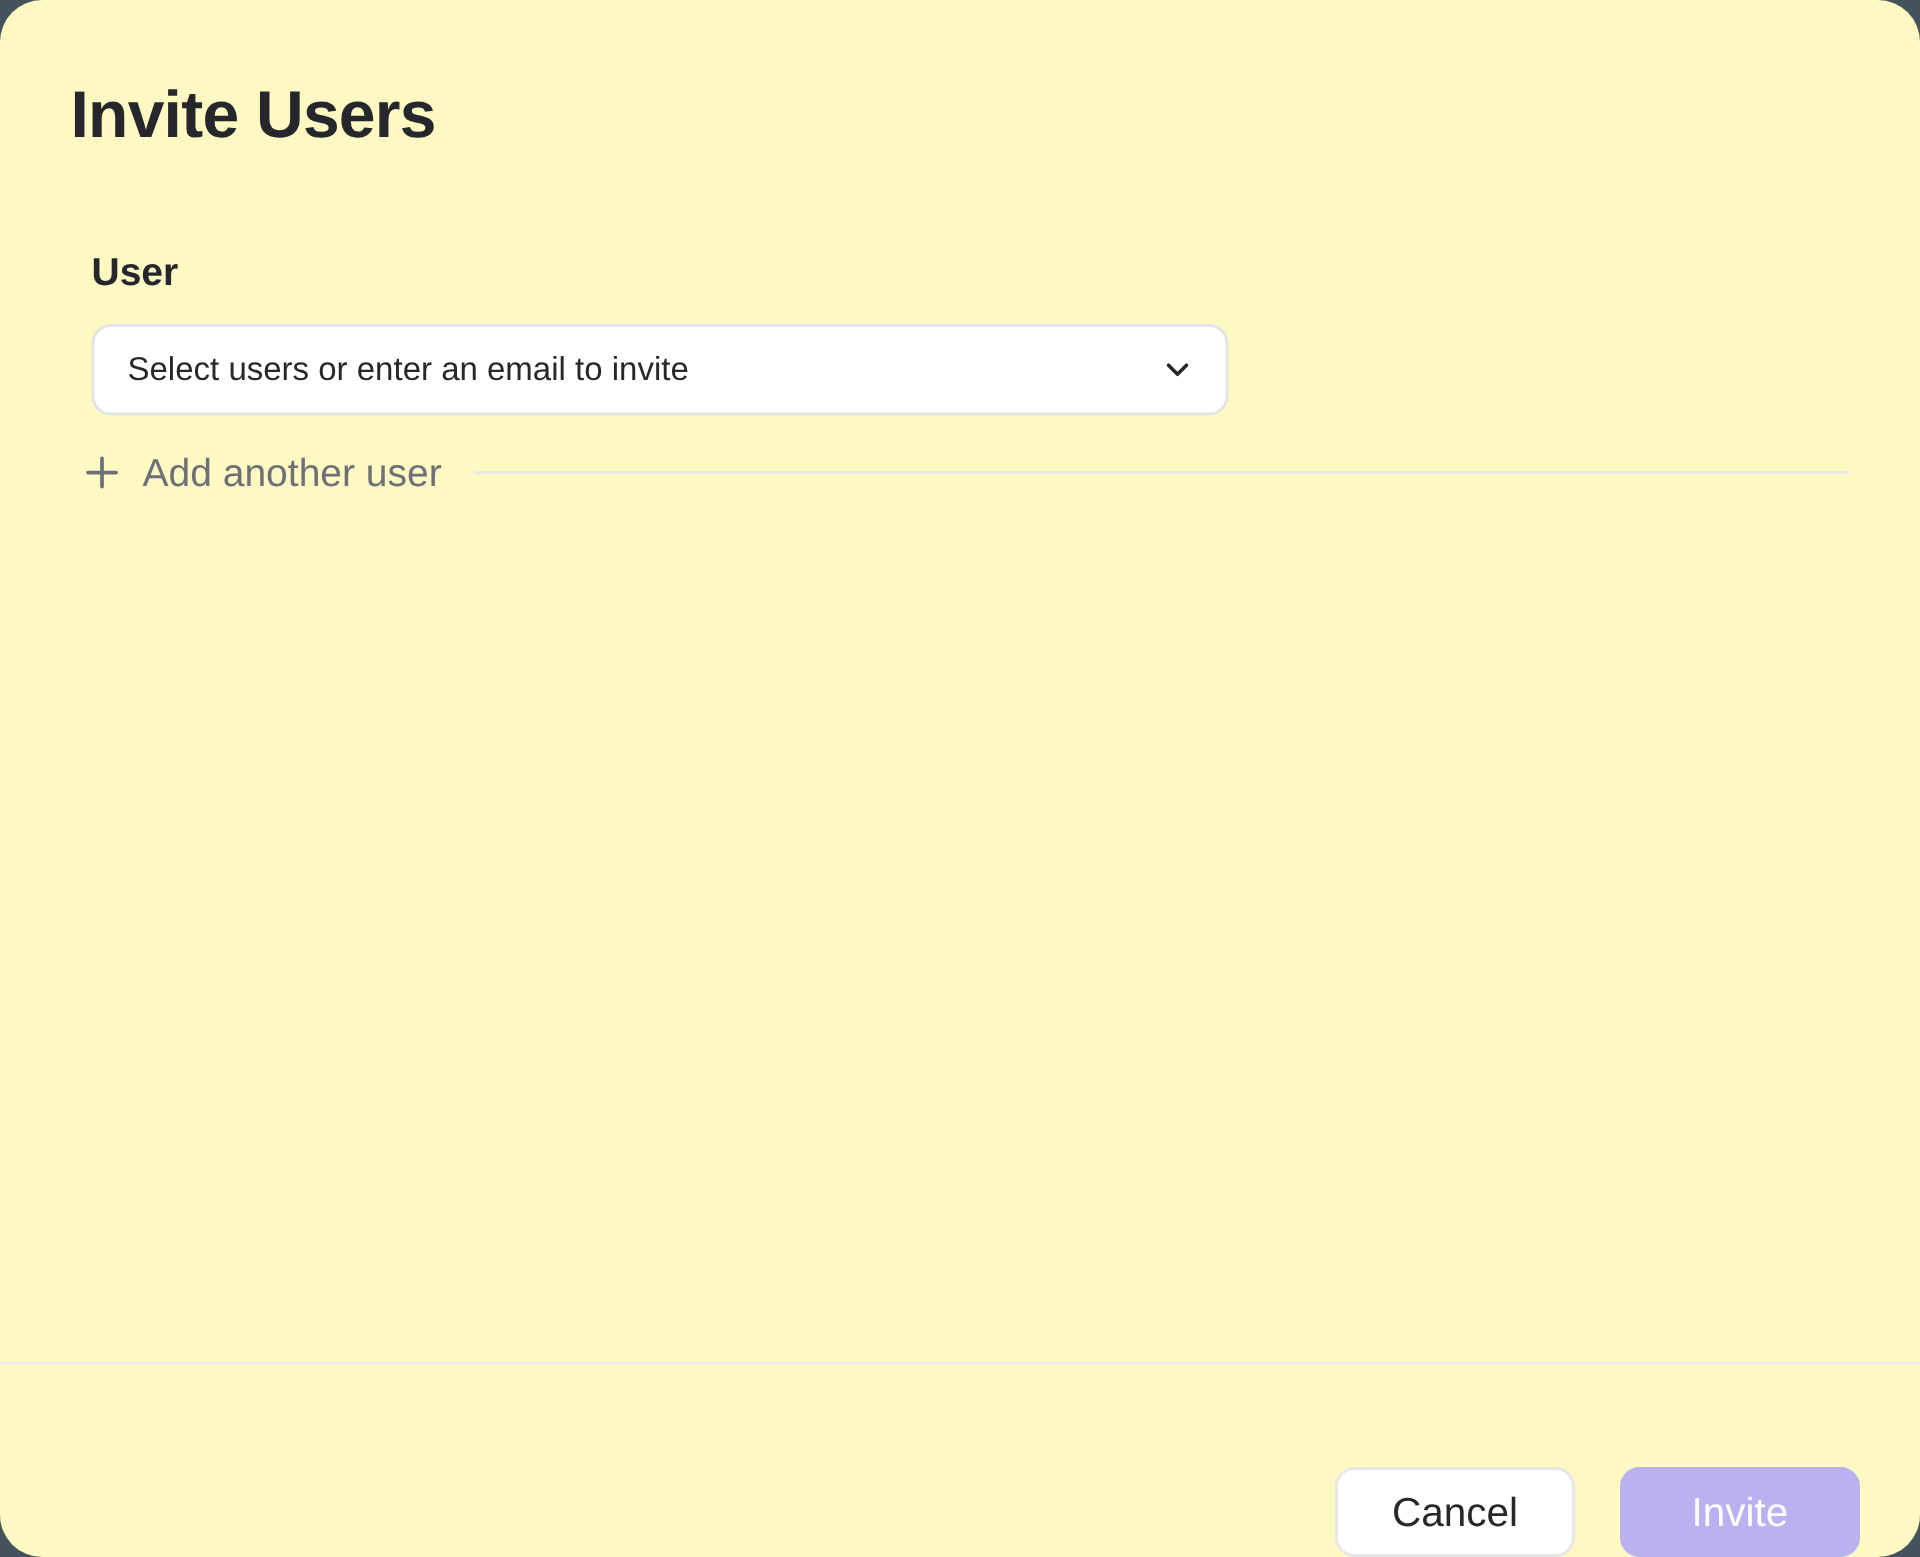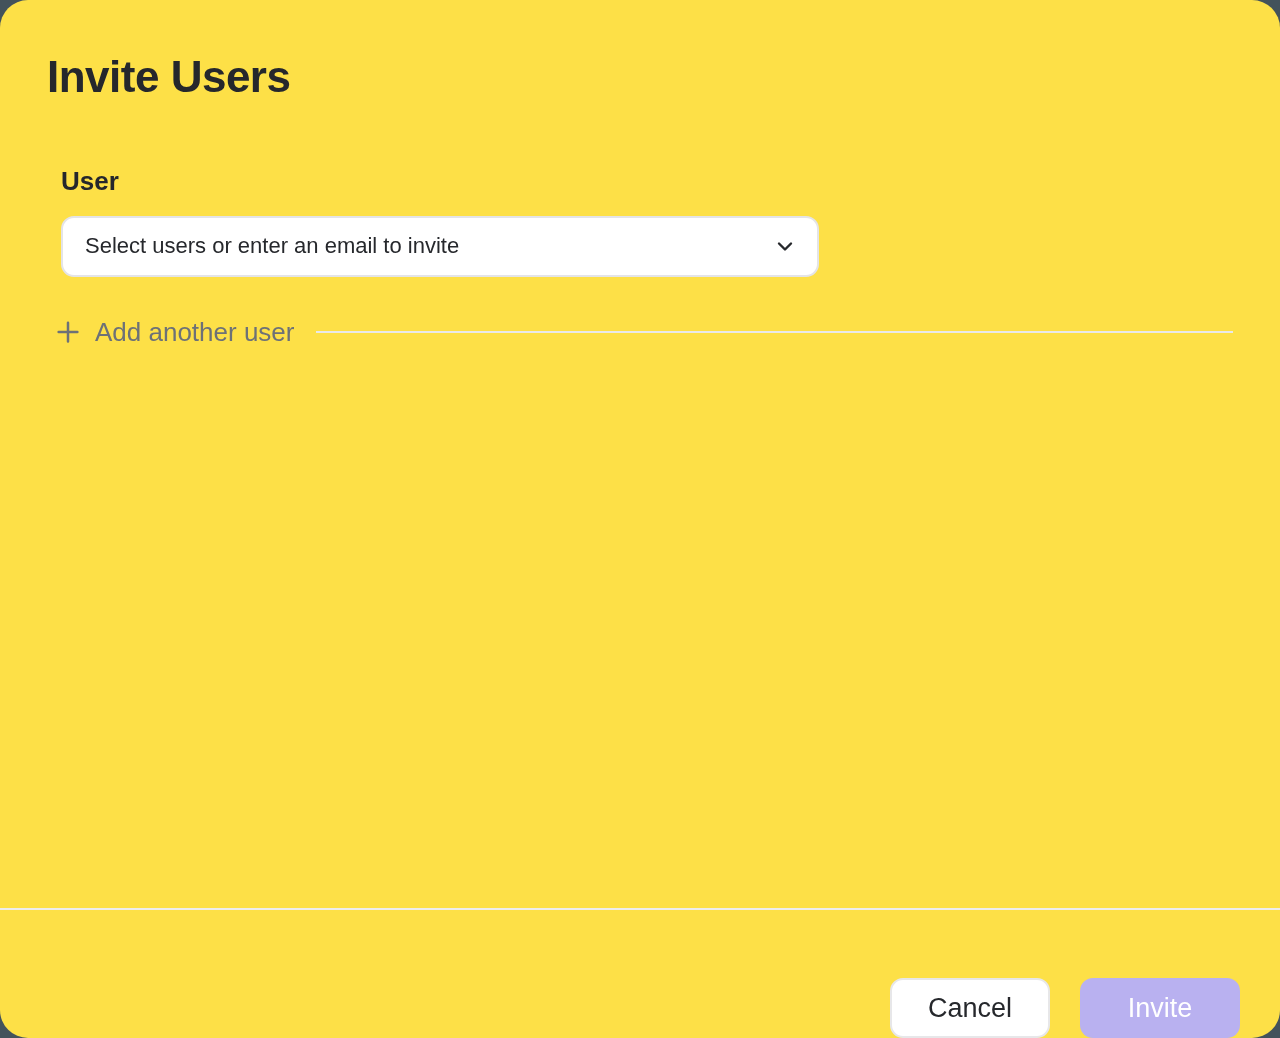--- a/index.html
+++ b/index.html
@@ -6,21 +6,21 @@
   html, body {
     width: 1280px;
     height: 1038px;
     font-family: "Liberation Sans", "DejaVu Sans", sans-serif;
     background: #43525b;
     overflow: hidden;
   }
   .dialog {
     position: absolute;
     inset: 0;
-    background: #fde047;
+    background: #fef9c3;
     border-radius: 28px;
     display: flex;
     flex-direction: column;
     overflow: hidden;
   }
   .content {
     flex: 1;
     padding: 0 47px;
   }
   .title {
@@ -65,21 +65,21 @@
     overflow: hidden;
   }
   .chevron {
     display: flex;
     align-items: center;
     flex: none;
   }
   .add-row {
     display: flex;
     align-items: center;
-    margin-top: 35px;
+    margin-top: 18px;
     height: 40px;
   }
   .add-btn {
     display: flex;
     align-items: center;
     gap: 12px;
     background: none;
     border: none;
     cursor: pointer;
     font-family: inherit;

